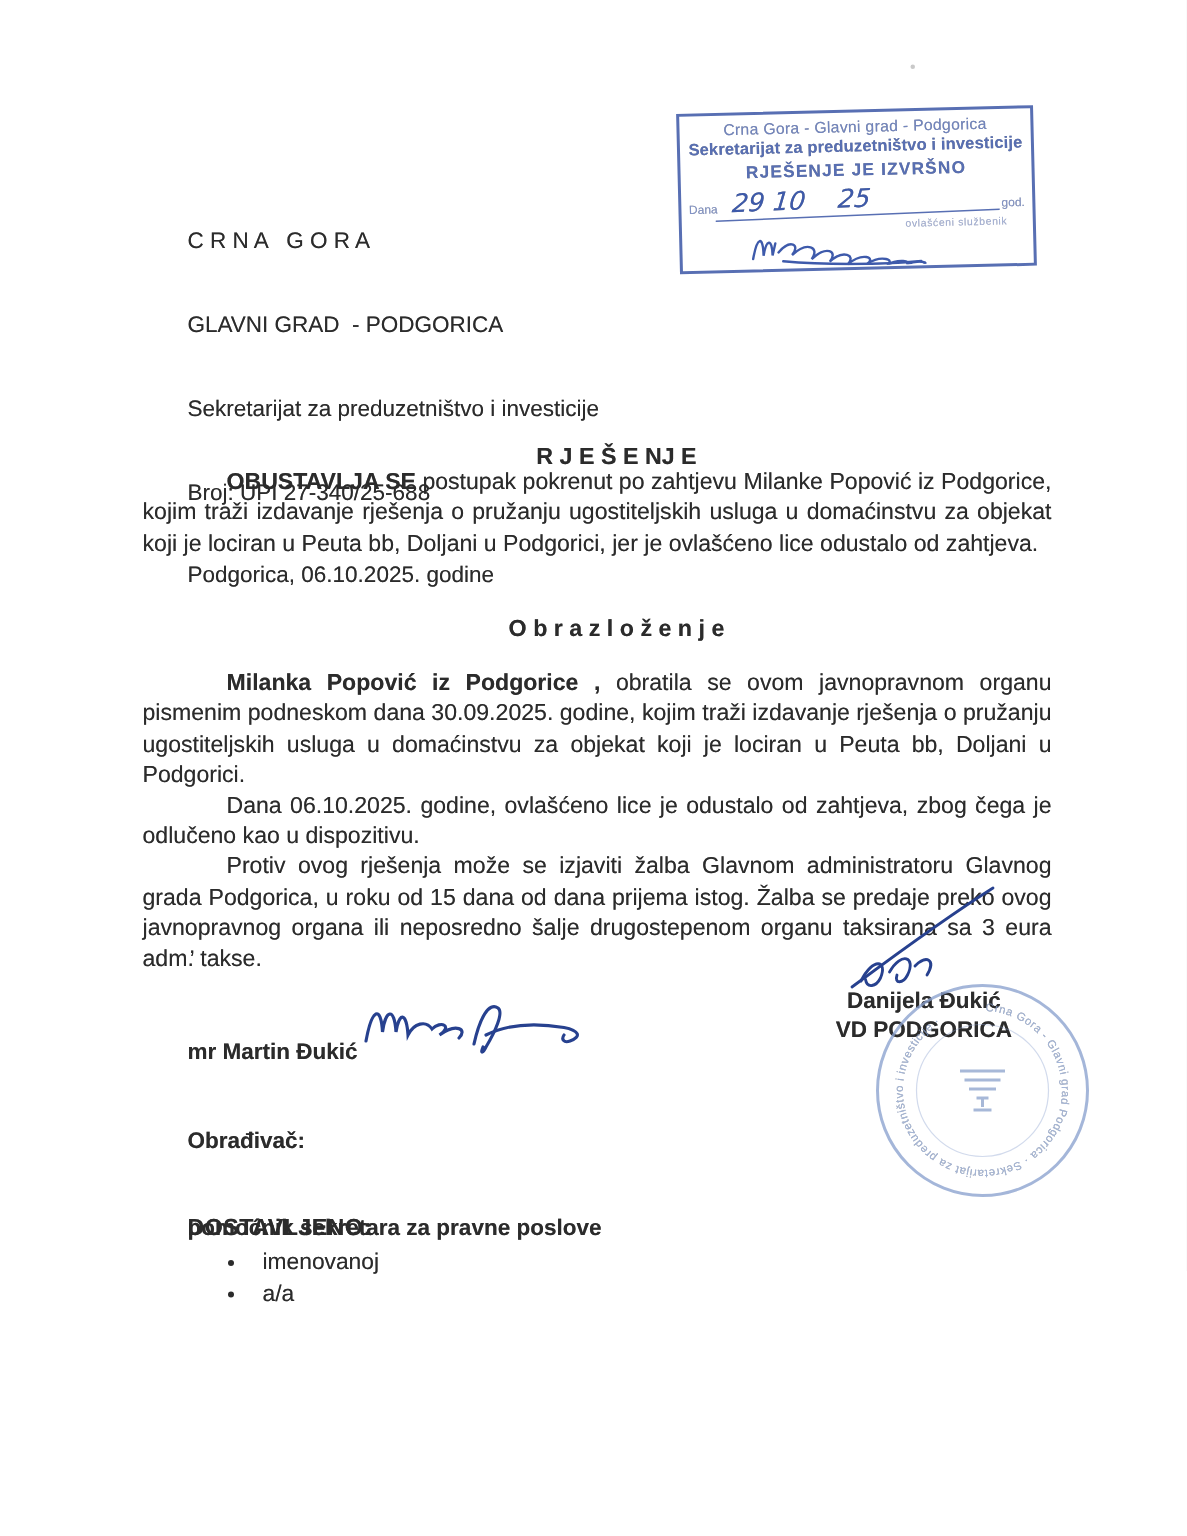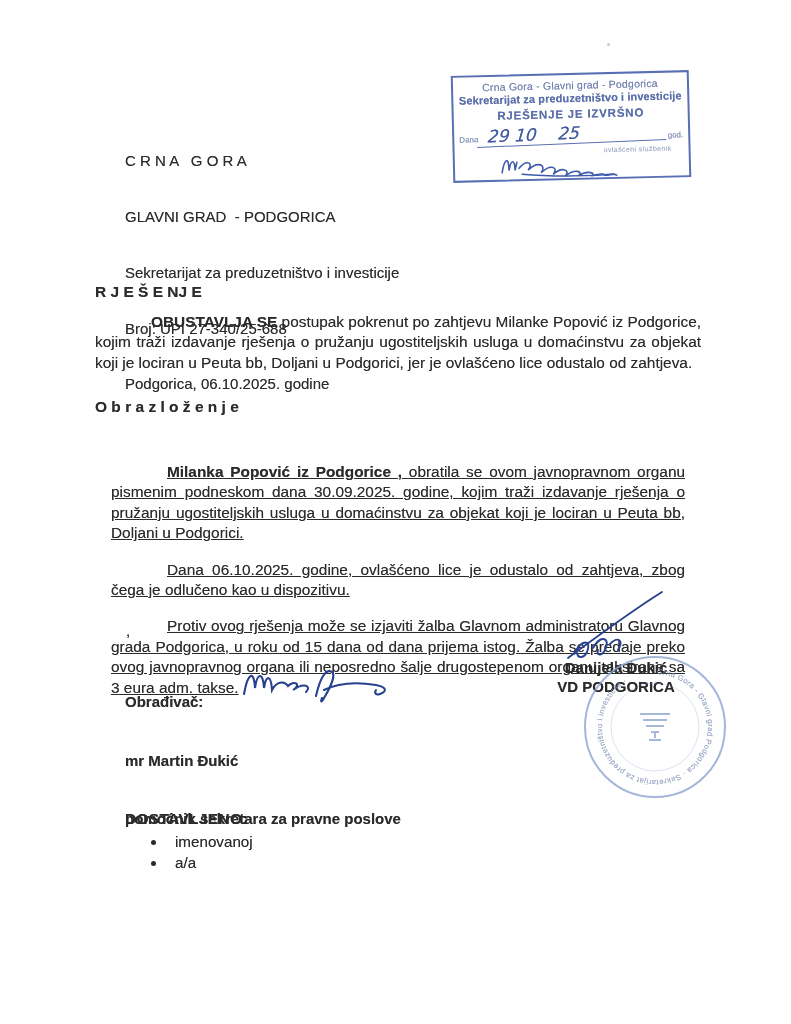--- a/index.html
+++ b/index.html
@@ -61,25 +61,25 @@
   
   .doc-par{
     position:absolute;left:95px;width:606px;
     font-size:15.4px;line-height:20.4px;
     text-align:justify;
     margin:0;
   }
   .indent{text-indent:56px;}
   .center-line{
     position:absolute;left:95px;width:606px;
-    text-align:left;font-weight:bold;font-size:15.5px;
-    margin:0;white-space:pre;
-  }
-  .flow p{margin:16px;text-indent:56px;text-align:justify;
-    font-size:15.4px;line-height:20.4px;text-decoration:underline;}
+    text-align:center;font-weight:bold;font-size:15.5px;
+    margin:13px;white-space:pre;
+  }
+  .flow p{margin:0;text-indent:56px;text-align:justify;
+    font-size:15.4px;line-height:20.4px;}
   .stray{position:absolute;left:126px;top:622px;font-size:15px;}
   
   .sig-left{
     position:absolute;left:125px;top:653px;
     font-weight:bold;font-size:15px;line-height:19.5px;
     white-space:pre;
   }
   .sig-right{
     position:absolute;left:548px;top:659px;width:136px;
     font-weight:bold;font-size:15px;line-height:18.5px;
@@ -142,22 +142,22 @@
 
   <div class="doc-par flow" style="top:446px">
     <p><b>Milanka Popović iz Podgorice ,</b><span> obratila se ovom javnopravnom organu pismenim podneskom dana 30.09.2025. godine, kojim traži izdavanje rješenja o pružanju ugostiteljskih usluga u domaćinstvu za objekat koji je lociran u Peuta bb, Doljani u Podgorici.</span></p>
     <p>Dana 06.10.2025. godine, ovlašćeno lice je odustalo od zahtjeva, zbog čega je odlučeno kao u dispozitivu.</p>
     <p>Protiv ovog rješenja može se izjaviti žalba Glavnom administratoru Glavnog grada Podgorica, u roku od 15 dana od dana prijema istog. Žalba se predaje preko ovog javnopravnog organa ili neposredno šalje drugostepenom organu taksirana sa 3 eura adm. takse.</p>
   </div>
 
   <div class="stray">,</div>
 
   <div class="sig-left">
+    <div>mr Martin Đukić</div>
     <div>Obrađivač:</div>
-    <div>mr Martin Đukić</div>
     <div>pomoćnik sekretara za pravne poslove</div>
   </div>
 
   <svg class="sig-svg martin-sign" width="155" height="46" viewBox="0 0 155 46">
     <g fill="none" stroke="#27418f" stroke-width="2.1" stroke-linecap="round">
       <path d="M6,34 C10,12 16,10 17,28 C19,13 25,11 26,28 C28,15 33,14 34,30 C38,22 46,20 50,26 C56,20 64,24 55,30 C66,22 74,26 68,32"></path>
       <path d="M78,36 C82,18 88,8 94,12 C98,15 92,28 86,38 C84,42 82,43 84,38"></path>
       <path d="M86,30 C102,22 120,22 138,25 C148,27 150,31 142,34 C138,35.5 136,33 138,30"></path>
     </g>
   </svg>

